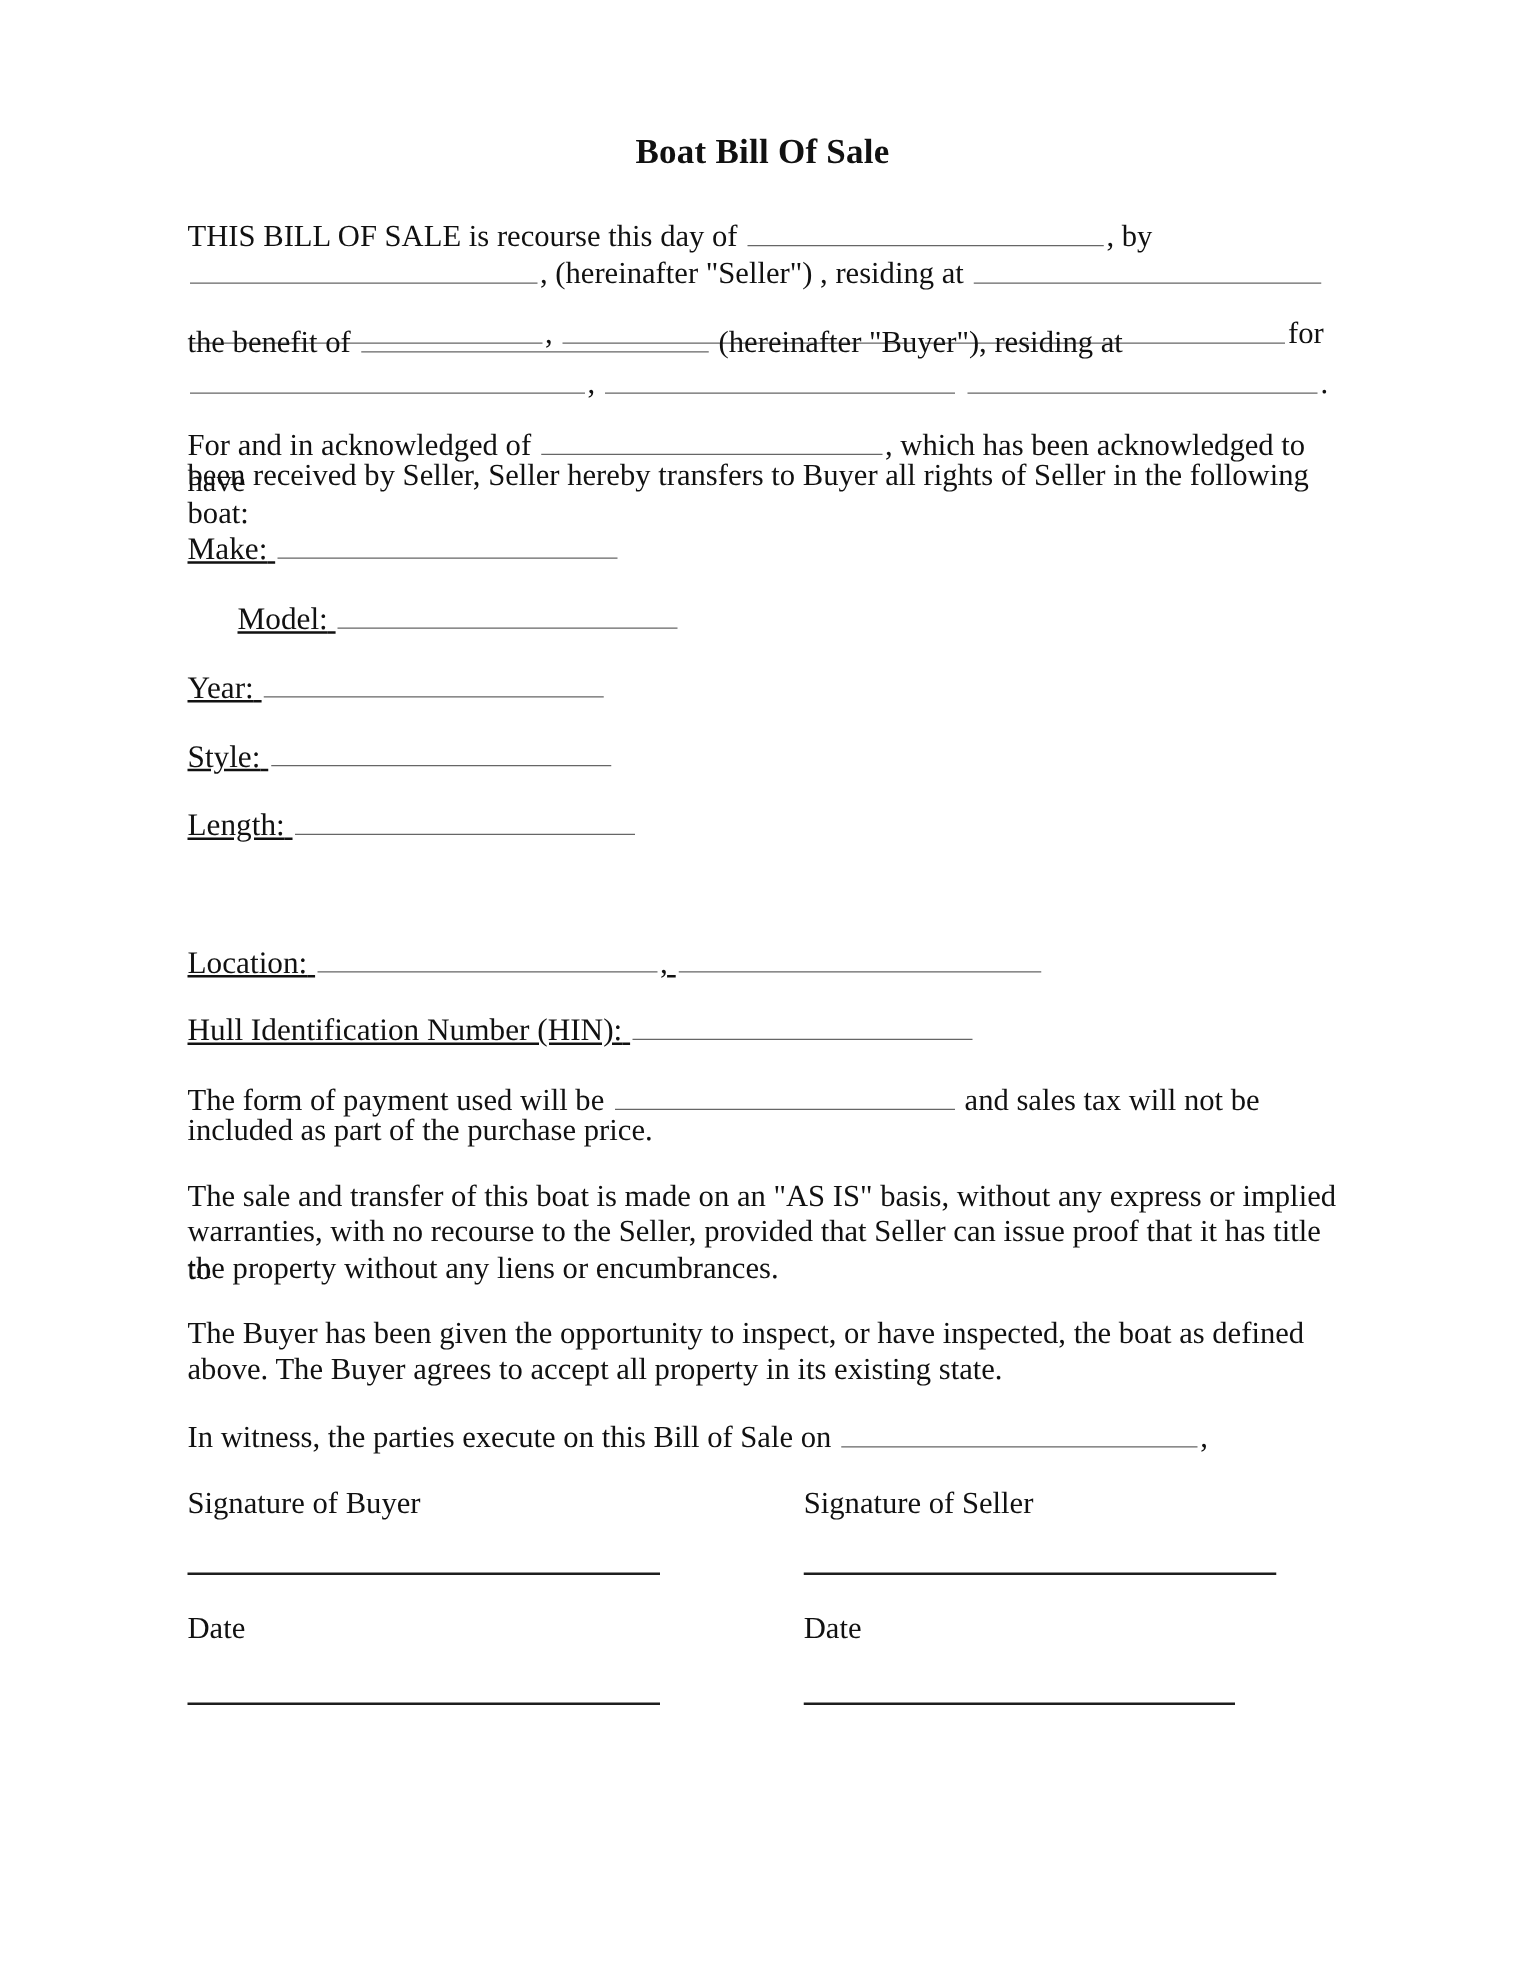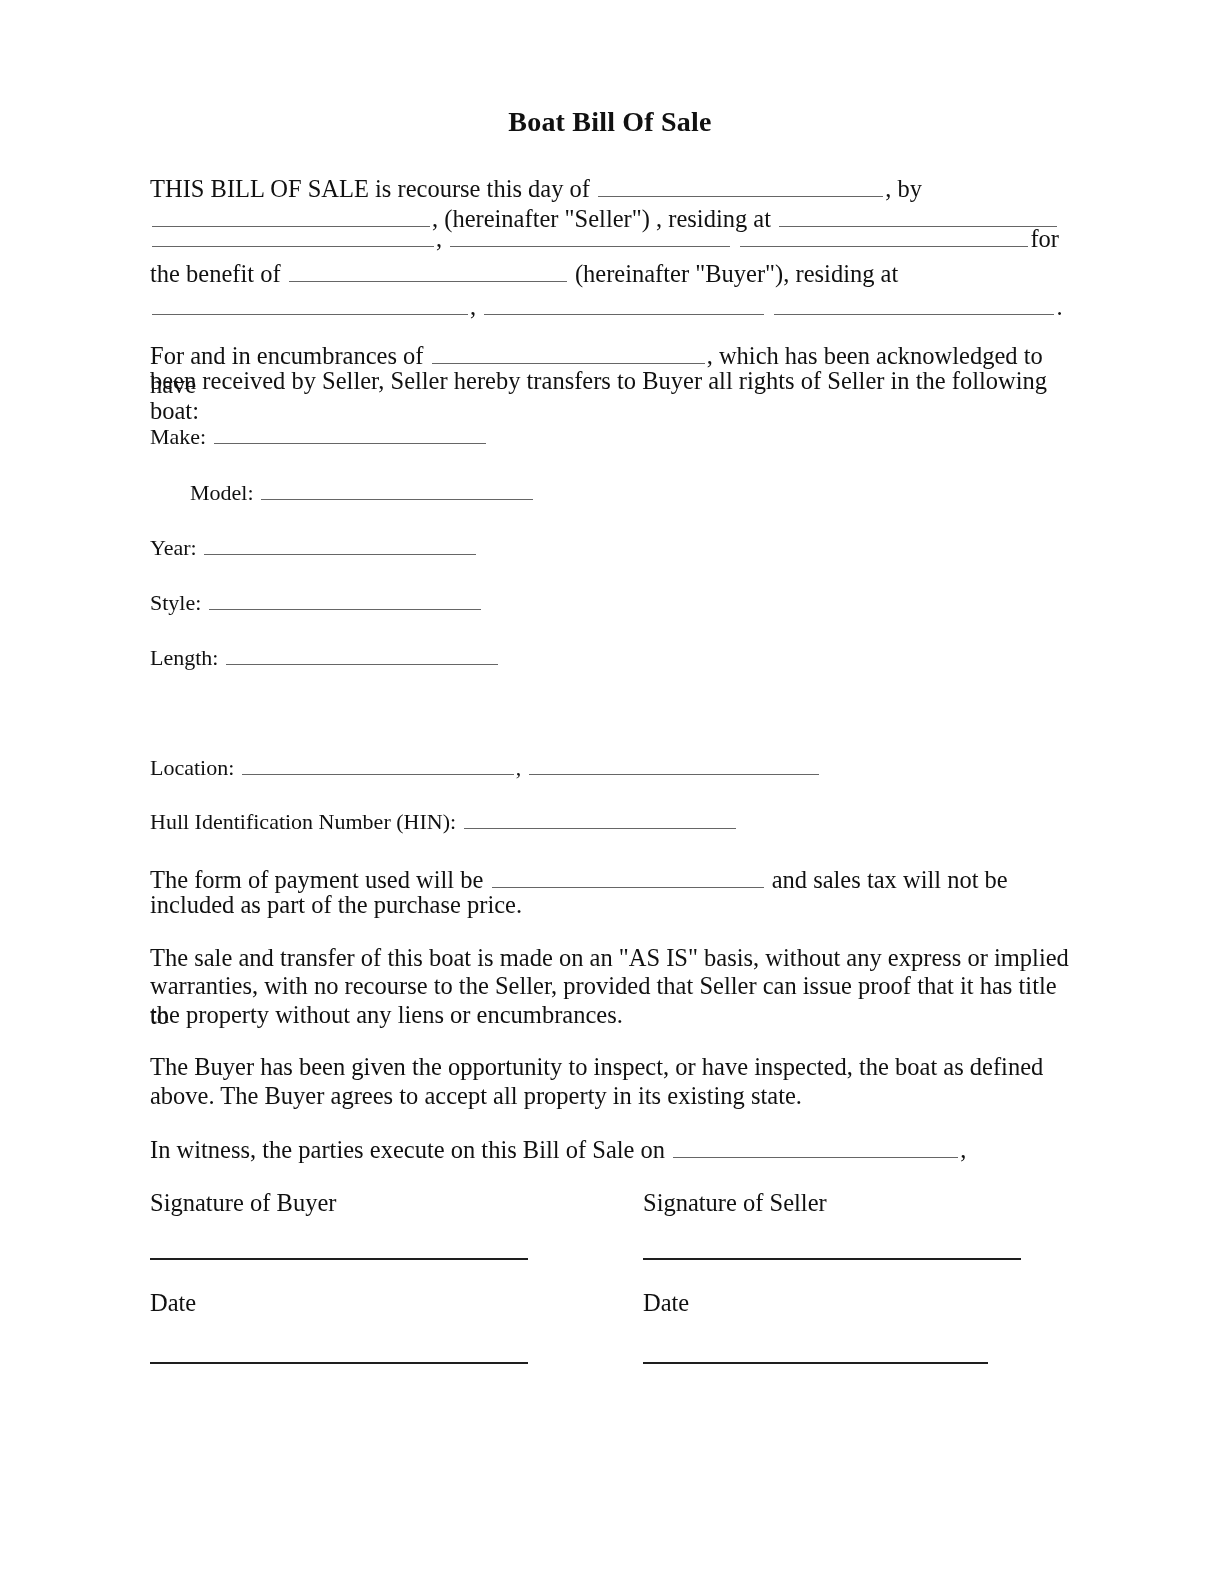--- a/index.html
+++ b/index.html
@@ -62,23 +62,24 @@
     height: 0;
   }
   .rule.heavy {
     border-bottom: 2.6px solid #1e1e1e;
   }
 
   
   .field-row {
     position: absolute;
     left: 150px;
-    font-size: 22px;
+    font-size: 25px;
     line-height: 29px;
     white-space: nowrap;
+    text-decoration: underline;
   }
   .field-label { }
 
   
   .sig-label {
     position: absolute;
     font-size: 24.5px;
     line-height: 29px;
     white-space: nowrap;
   }
@@ -93,40 +94,40 @@
   <div class="para" style="top:170px;">
     <span>THIS BILL OF SALE is recourse this day of</span>
     <span class="blank" style="width:285px;"></span><span>, by</span>
   </div>
 
   <div class="para" style="top:200px;">
     <span class="blank" style="width:278px;"></span><span>, (hereinafter "Seller") , residing at</span>
     <span class="blank" style="width:278px;"></span>
   </div>
 
-  <div class="para" style="top:220px;">
+  <div class="para" style="top:248px;">
     <span class="blank" style="width:282px;"></span><span>,</span>
     <span class="blank" style="width:280px;"></span>
     <span class="blank" style="width:288px;"></span><span>for</span>
   </div>
 
   <div class="para" style="top:255px;">
     <span>the benefit of</span>
     <span class="blank" style="width:278px;"></span>
     <span>(hereinafter "Buyer"), residing at</span>
   </div>
 
   <div class="para" style="top:288px;">
     <span class="blank" style="width:316px;"></span><span>,</span>
     <span class="blank" style="width:280px;"></span>
     <span class="blank" style="width:280px;"></span><span>.</span>
   </div>
 
   <div class="para" style="top:337px;">
-    <span>For and in encumbrances of</span>
+    <span>For and in acknowledged of</span>
     <span class="blank" style="width:273px;"></span><span>, which has been acknowledged to have</span>
   </div>
   <div class="para" style="top:366px;">
     <span>been received by Seller, Seller hereby transfers to Buyer all rights of Seller in the following boat:</span>
   </div>
 
   <div class="field-row" style="top:420px;">
     <span class="field-label">Make:</span>
     <span class="blank" style="width:272px;"></span>
   </div>

